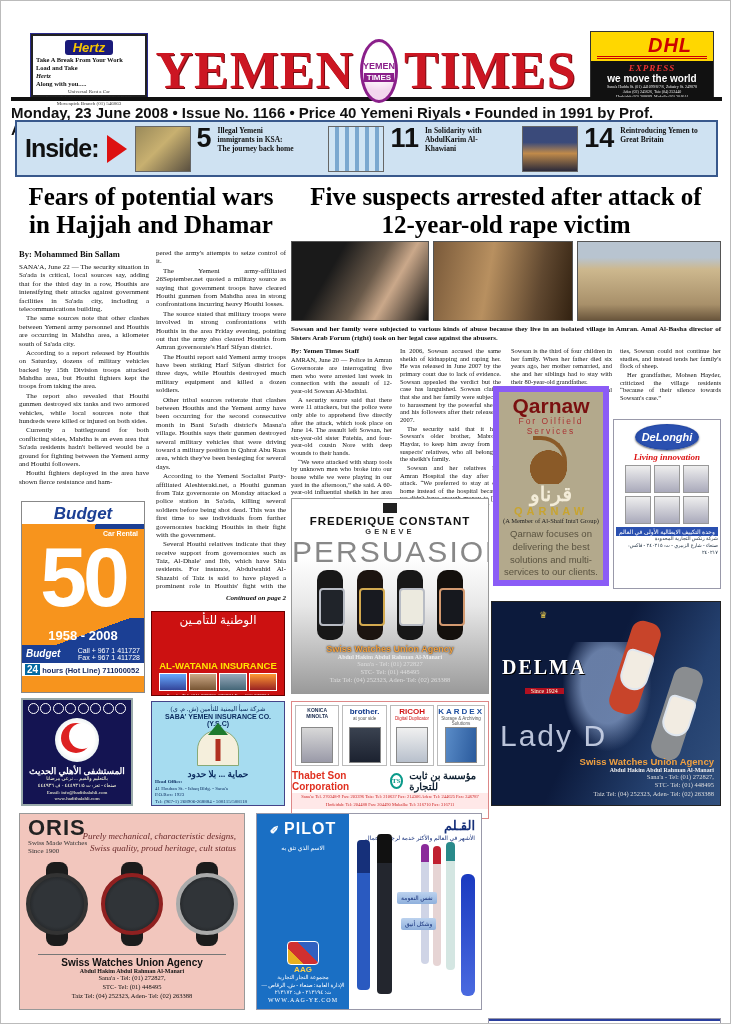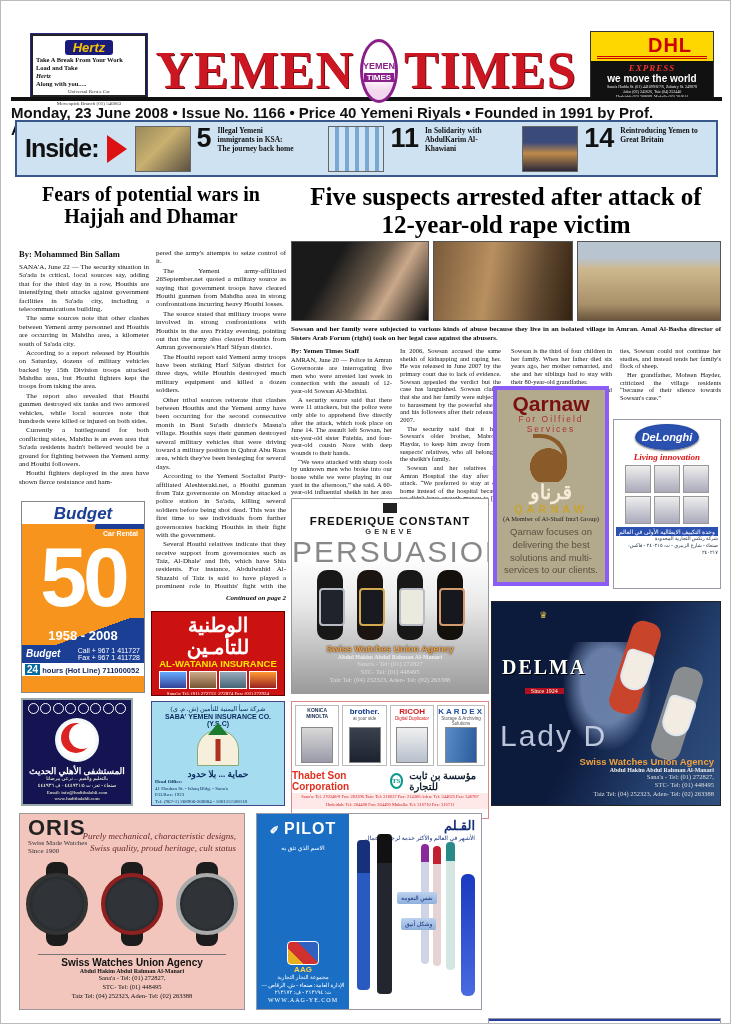--- a/index.html
+++ b/index.html
@@ -9,21 +9,21 @@
   
   .hertz{border:2px solid #222;outline:1px solid #2a2a8c;background:#fff;padding:2px 3px;text-align:center;}
   .hertz .brand{font-family:"Liberation Sans",sans-serif;font-weight:bold;font-style:italic;color:#f5c400;background:#1a1a7a;font-size:13px;padding:0 8px;display:inline-block;border-radius:3px;}
   .hertz .l{font-size:6.5px;font-weight:bold;text-align:left;line-height:1.25;}
   .hertz .tiny{font-size:5px;color:#333;line-height:1.2;}
   .mast-title{font-family:"Liberation Serif",serif;font-weight:bold;color:#cc1622;font-size:52px;letter-spacing:1px;text-shadow:1px 1px 0 #7a0d14;line-height:1;}
   .emblem{width:58px;height:58px;border-radius:50%;background:radial-gradient(circle at 50% 35%,#fff 0 40%,#f3d7ee 70%);border:3px solid #8a1f8a;position:relative;display:flex;flex-direction:column;align-items:center;justify-content:center;}
   .emblem .e1{font-family:"Liberation Sans",sans-serif;font-weight:bold;color:#8a1f8a;font-size:9px;}
   .emblem .e2{font-family:"Liberation Sans",sans-serif;font-weight:bold;color:#fff;background:#8a1f8a;font-size:8px;padding:0 3px;margin-top:2px;}
   .dhl{background:#ffd700;border:1px solid #333;overflow:hidden;}
-  .dhl .logo{color:#c00;font-family:"Liberation Sans",sans-serif;font-weight:bold;font-size:20px;letter-spacing:1px;text-align:center;line-height:1.1;margin-left:36px;}
+  .dhl .logo{color:#c00;font-family:"Liberation Sans",sans-serif;font-weight:bold;font-style:italic;font-size:20px;letter-spacing:1px;text-align:center;line-height:1.1;margin-left:36px;}
   .dhl .stripes{height:3px;background:repeating-linear-gradient(0deg,#c00 0 1px,transparent 1px 2px);margin:0 6px;}
   .dhl .black{background:#111;color:#fff;padding:2px 3px;text-align:center;}
   .dhl .exp{color:#e33;font-style:italic;font-weight:bold;font-size:9px;letter-spacing:1px;}
   .dhl .tag{font-family:"Liberation Sans",sans-serif;font-weight:bold;font-size:10px;}
   .dhl .c{font-size:4px;line-height:1.3;color:#eee;}
   .topbar{background:#111;height:4px;}
   .dateline{font-family:"Liberation Sans",sans-serif;font-weight:bold;font-size:15px;text-align:left;color:#111;}
   
   .inside{background:#cfe2f2;border:2px solid #38588c;display:flex;align-items:center;padding:4px 8px;gap:8px;}
   .inside .label{font-family:"Liberation Sans",sans-serif;font-weight:bold;font-size:25px;letter-spacing:-1px;}
@@ -50,22 +50,22 @@
   .budget .swoosh{height:5px;background:linear-gradient(100deg,#f7941d 60%,#1b3f94 60%);}
   .budget .cr{background:#f7941d;color:#fff;font-family:"Liberation Sans",sans-serif;font-weight:bold;font-size:7px;text-align:right;padding:1px 6px;}
   .budget .fifty{color:#fff;font-family:"Liberation Sans",sans-serif;font-weight:bold;font-size:84px;line-height:.95;text-align:center;letter-spacing:-4px;}
   .budget .years{color:#fff;font-family:"Liberation Sans",sans-serif;font-weight:bold;font-size:13px;text-align:center;background:linear-gradient(160deg,#f7941d 55%,#1b3f94 55%);padding:10px 0 2px;}
   .budget .foot{background:#1b3f94;color:#fff;font-family:"Liberation Sans",sans-serif;font-size:7px;display:flex;justify-content:space-between;align-items:center;padding:2px 4px;}
   .budget .foot .bl{font-weight:bold;font-style:italic;font-size:10px;}
   .budget .hot{background:#fff;color:#13265e;font-family:"Liberation Sans",sans-serif;font-weight:bold;font-size:7.5px;padding:1px 3px;}
   .budget .hot b{background:#0369a1;color:#fff;font-size:10px;padding:0 2px;}
   
   .watania{background:#cc1111;border:1px solid #660000;color:#fff;text-align:center;padding:2px;}
-  .watania .ar{font-size:20px;font-weight:bold;line-height:1.1;}
-  .watania .en{color:#ffe400;font-family:"Liberation Sans",sans-serif;font-weight:bold;font-size:9.5px;}
+  .watania .ar{font-size:12px;font-weight:normal;line-height:1.1;}
+  .watania .en{color:#ffe400;font-family:"Liberation Sans",sans-serif;font-weight:bold;font-size:9.5px;margin-top:33px;}
   .watania .thumbs{display:flex;gap:2px;justify-content:center;margin:2px 0;}
   .watania .thumbs span{width:26px;height:16px;display:inline-block;border:1px solid #fff;}
   .watania .c{font-size:5px;line-height:1.3;}
   .watania .strip{background:#8c0000;color:#ffe400;font-size:5px;margin-top:1px;}
   
   .saba{background:#a6dcf0;border:1px solid #448;text-align:center;color:#0a2a5e;padding:3px;}
   .saba .ar{font-size:6.5px;}
   .saba .en{font-family:"Liberation Sans",sans-serif;font-weight:bold;font-size:7px;}
   .saba .logo{width:40px;height:34px;margin:3px auto;position:relative;background:#f5efdc;border-radius:20px 20px 0 0;border:1px solid #8a7;}
   .saba .palm{position:absolute;left:50%;top:-8px;transform:translateX(-50%);width:0;height:0;border-left:10px solid transparent;border-right:10px solid transparent;border-bottom:12px solid #1e7a2e;}
@@ -99,21 +99,21 @@
   .thabet .lg{flex:1;border:1px solid #bbb;height:58px;text-align:center;font-family:"Liberation Sans",sans-serif;position:relative;padding-top:1px;}
   .thabet .lg .nm{font-weight:bold;font-size:8px;}
   .thabet .lg .sub{font-size:4.5px;color:#555;}
   .thabet .lg .prod{position:absolute;bottom:2px;left:50%;transform:translateX(-50%);width:30px;height:34px;background:linear-gradient(#d8d8d8,#9a9aa8);border:1px solid #888;}
   .thabet .name{display:flex;align-items:center;justify-content:center;gap:6px;padding:1px 0;}
   .thabet .name .en{color:#e03020;font-family:"Liberation Sans",sans-serif;font-weight:bold;font-size:10px;}
   .thabet .name .ts{width:12px;height:12px;border-radius:50%;border:2px solid #0a9a8a;color:#0a9a8a;font-size:7px;font-weight:bold;display:inline-flex;align-items:center;justify-content:center;}
   .thabet .name .ar{color:#123;font-weight:bold;font-size:10px;}
   .thabet .c{background:#ffe8e8;color:#c22;font-size:4.5px;text-align:center;line-height:1.35;padding:1px;}
   
-  .qarnaw{background:#b3a98c;border:4px solid #8b5cf6;text-align:center;padding:3px;}
+  .qarnaw{background:#b3a98c;border:6px solid #8b5cf6;text-align:center;padding:3px;}
   .qarnaw .b{color:#7a1010;font-family:"Liberation Sans",sans-serif;font-weight:bold;font-size:21px;line-height:1;}
   .qarnaw .s{color:#a33;font-family:"Liberation Sans",sans-serif;font-size:8.5px;letter-spacing:2px;}
   .qarnaw .ibex{width:52px;height:44px;margin:4px auto 0;background:radial-gradient(ellipse at 45% 65%,#8a5a28 0 45%,transparent 46%);position:relative;}
   .qarnaw .ibex::before{content:"";position:absolute;left:8px;top:-4px;width:30px;height:26px;border:4px solid #8a5a28;border-bottom:none;border-left:none;border-radius:0 26px 0 0;}
   .qarnaw .arn{font-size:20px;font-weight:bold;color:#f3ecd8;line-height:1.05;}
   .qarnaw .gold{color:#c8a430;font-family:"Liberation Sans",sans-serif;font-weight:bold;letter-spacing:4px;font-size:11px;}
   .qarnaw .mem{font-size:6.5px;color:#222;}
   .qarnaw .body{font-family:"Liberation Sans",sans-serif;font-size:9.5px;color:#5a5340;line-height:1.35;margin-top:4px;}
   .qarnaw .c{background:#8c1616;color:#eee;font-size:4.5px;line-height:1.3;margin-top:6px;padding:1px;}
   
@@ -233,21 +233,21 @@
       <span class="ins-num">11</span>
       <span class="ins-cap">In Solidarity with AbdulKarim Al-Khawiani</span>
     </div>
     <div class="ins-item">
       <span class="ins-photo" style="background:linear-gradient(#3a4a7a 0 35%,#c08a4a 60%,#2a2a3a);"></span>
       <span class="ins-num">14</span>
       <span class="ins-cap">Reintroducing Yemen to Great Britain</span>
     </div>
   </div>
 
-  <div class="abs headline" style="left:15px;top:182px;width:270px;font-size:20px;">Fears of potential wars in Hajjah and Dhamar</div>
+  <div class="abs headline" style="left:15px;top:182px;width:270px;font-size:25px;">Fears of potential wars in Hajjah and Dhamar</div>
 
   <div class="abs" style="left:18px;top:248px;width:130px;">
     <div class="byline">By: Mohammed Bin Sallam</div>
   </div>
 
   <div class="abs news" style="left:18px;top:262px;width:130px;height:236px;">
     <p class="first">SANA'A, June 22 — The security situation in Sa'ada is critical, local sources say, adding that for the third day in a row, Houthis are intensifying their attacks against government facilities in Sa'ada city, including a telecommunications building.</p>
     <p>The same sources note that other clashes between Yemeni army personnel and Houthis are occurring in Mahdha area, a kilometer south of Sa'ada city.</p>
     <p>According to a report released by Houthis on Saturday, dozens of military vehicles backed by 15th Division troops attacked Mahdha area, but Houthi fighters kept the troops from taking the area.</p>
     <p>The report also revealed that Houthi gunmen destroyed six tanks and two armored vehicles, while local sources note that hundreds were killed or injured on both sides.</p>

